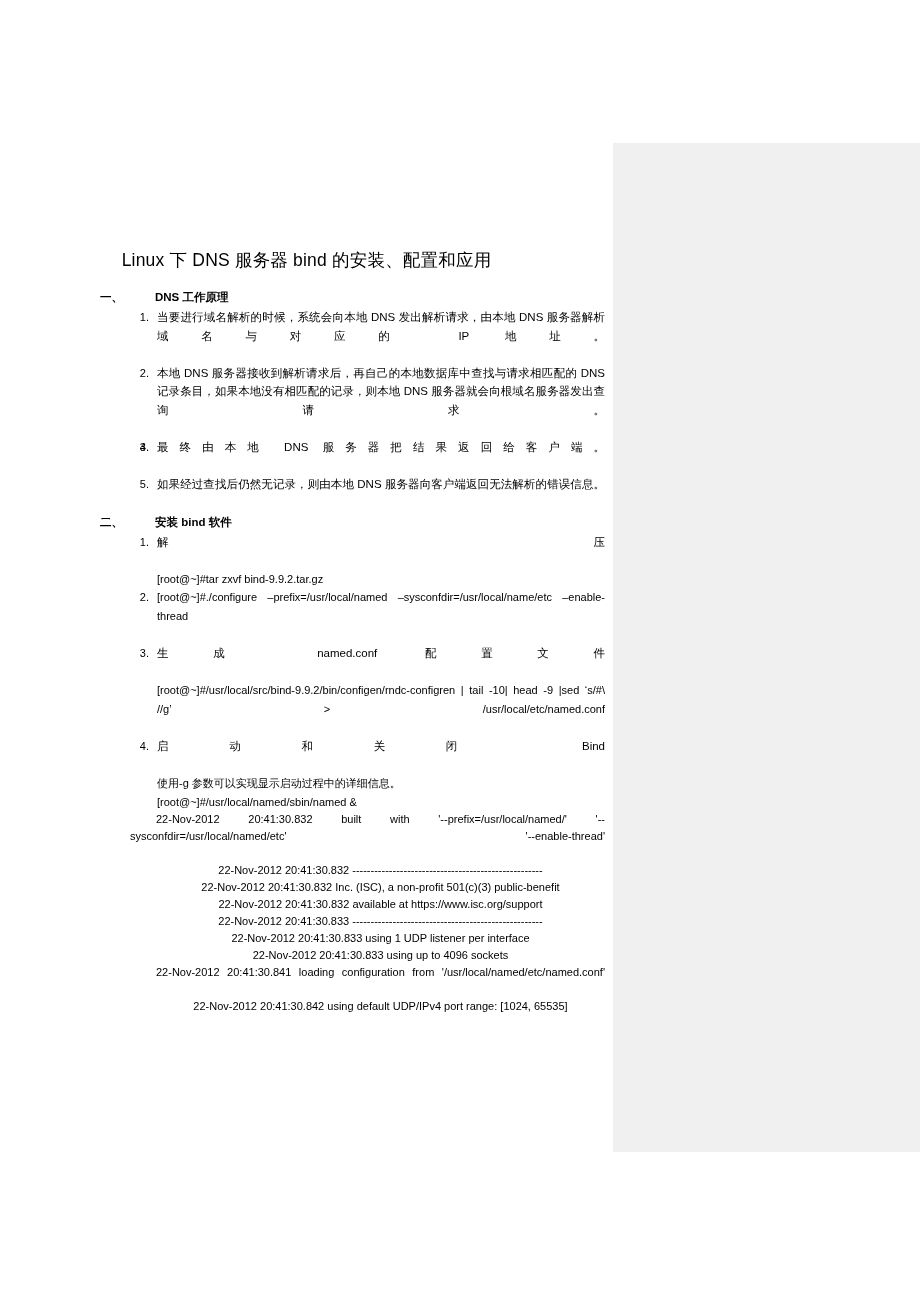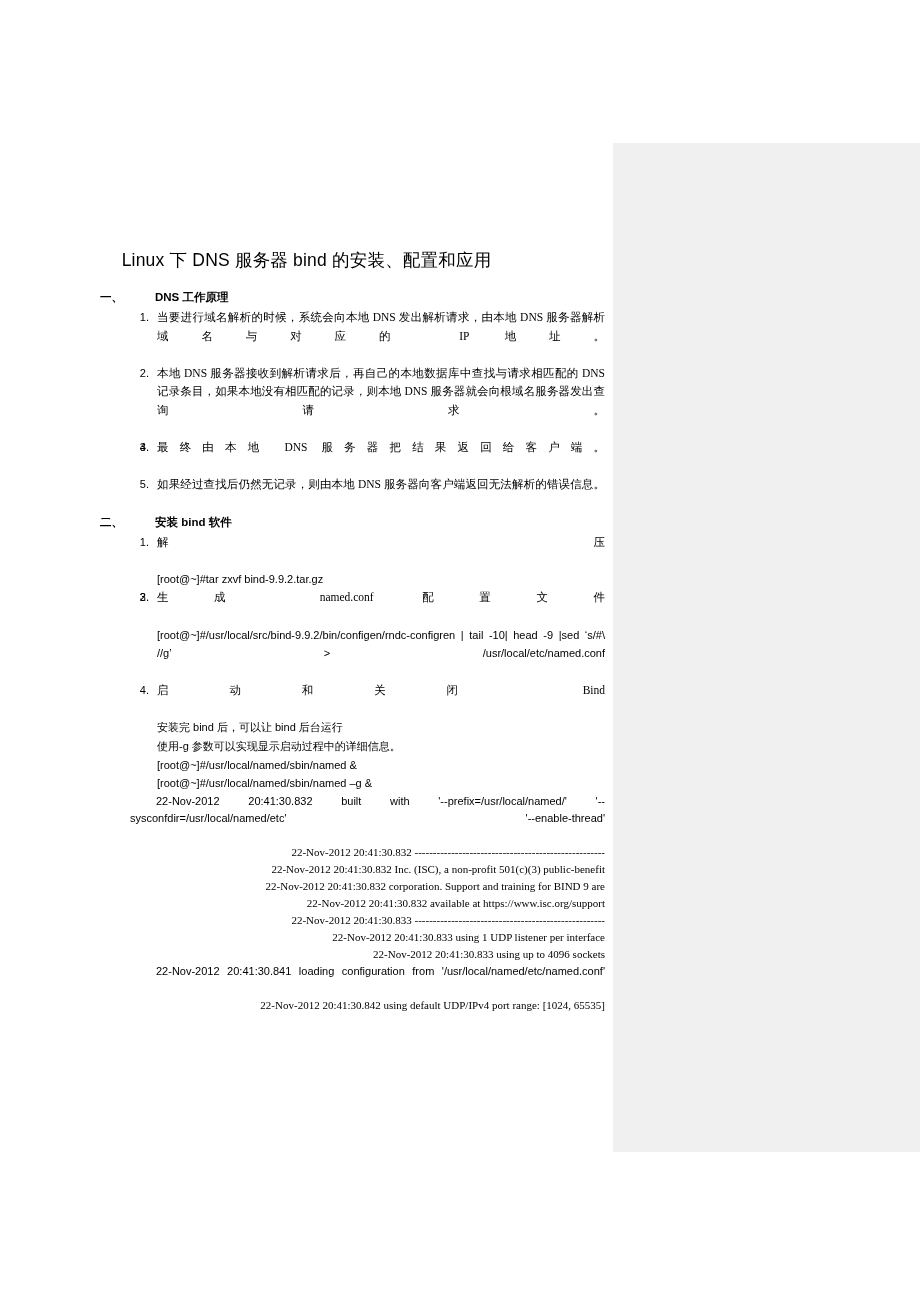--- a/index.html
+++ b/index.html
@@ -92,21 +92,20 @@
     left: 131px;
     top: 0;
     width: 18px;
     text-align: right;
     font-size: 11px;
     line-height: 18.6px;
   }
   ol.steps > li .li-text {
     display: block;
     text-align: justify;
-    font-family: Liberation Serif, serif;
   }
   
   ol.steps > li .li-text::after {
     content: "";
     display: inline-block;
     width: 100%;
   }
 
   
   .sub {
@@ -133,22 +132,21 @@
     text-indent: 26px;
     text-align: justify;
     margin-left: -27px;
   }
   .logline::after {
     content: "";
     display: inline-block;
     width: 100%;
   }
   .logline.short, .logline.short::after {
-    text-align: right;
-    font-family: Liberation Serif, serif;
+    text-align: center;
   }
   .logline.short::after { content: none; }
 
   .cjk { font-family: "Liberation Sans", "DejaVu Sans", sans-serif; }
 </style>
 </head>
 <body>
 
 <div id="side-panel"></div>
 
@@ -182,37 +180,35 @@
       </ol>
       <div class="section-head"><span class="marker cjk">二、</span><span class="cjk">安装 bind 软件</span></div>
       <ol class="steps">
         <li>
           <span class="num">1.</span>
           <span class="li-text cjk">解压</span>
           <span class="sub cjk nojust">[root@~]#tar zxvf bind-9.9.2.tar.gz</span>
         </li>
         <li>
           <span class="num">2.</span>
+          <span class="sub cjk">[root@~]#./configure  –prefix=/usr/local/named  –sysconfdir=/usr/local/name/etc  –enable-thread</span>
         </li>
         <li>
           <span class="num">3.</span>
           <span class="li-text cjk">生成 named.conf 配置文件</span>
           <span class="sub cjk">[root@~]#/usr/local/src/bind-9.9.2/bin/configen/rndc-configren | tail -10| head -9 |sed ‘s/#\ //g’ &gt; /usr/local/etc/named.conf</span>
         </li>
         <li>
           <span class="num">4.</span>
           <span class="li-text cjk">启动和关闭 Bind</span>
-          <span class="sub cjk nojust">安装完 bind 后，可以让 bind 后台运行</span>
           <span class="sub cjk nojust">使用-g 参数可以实现显示启动过程中的详细信息。</span>
           <span class="sub cjk nojust">[root@~]#/usr/local/named/sbin/named &amp;</span>
-          <span class="sub cjk nojust">[root@~]#/usr/local/named/sbin/named –g &amp;</span>
           <span class="logline">22-Nov-2012 20:41:30.832 built with '--prefix=/usr/local/named/' '--sysconfdir=/usr/local/named/etc' '--enable-thread'</span>
           <span class="logline short">22-Nov-2012 20:41:30.832 ----------------------------------------------------</span>
           <span class="logline short">22-Nov-2012 20:41:30.832 Inc. (ISC), a non-profit 501(c)(3) public-benefit</span>
-          <span class="logline short">22-Nov-2012 20:41:30.832 corporation.    Support and training for BIND 9 are</span>
           <span class="logline short">22-Nov-2012 20:41:30.832 available at https://www.isc.org/support</span>
           <span class="logline short">22-Nov-2012 20:41:30.833 ----------------------------------------------------</span>
           <span class="logline short">22-Nov-2012 20:41:30.833 using 1 UDP listener per interface</span>
           <span class="logline short">22-Nov-2012 20:41:30.833 using up to 4096 sockets</span>
           <span class="logline">22-Nov-2012 20:41:30.841 loading configuration from '/usr/local/named/etc/named.conf'</span>
           <span class="logline short">22-Nov-2012 20:41:30.842 using default UDP/IPv4 port range: [1024, 65535]</span>
         </li>
       </ol>
     </div>
 

